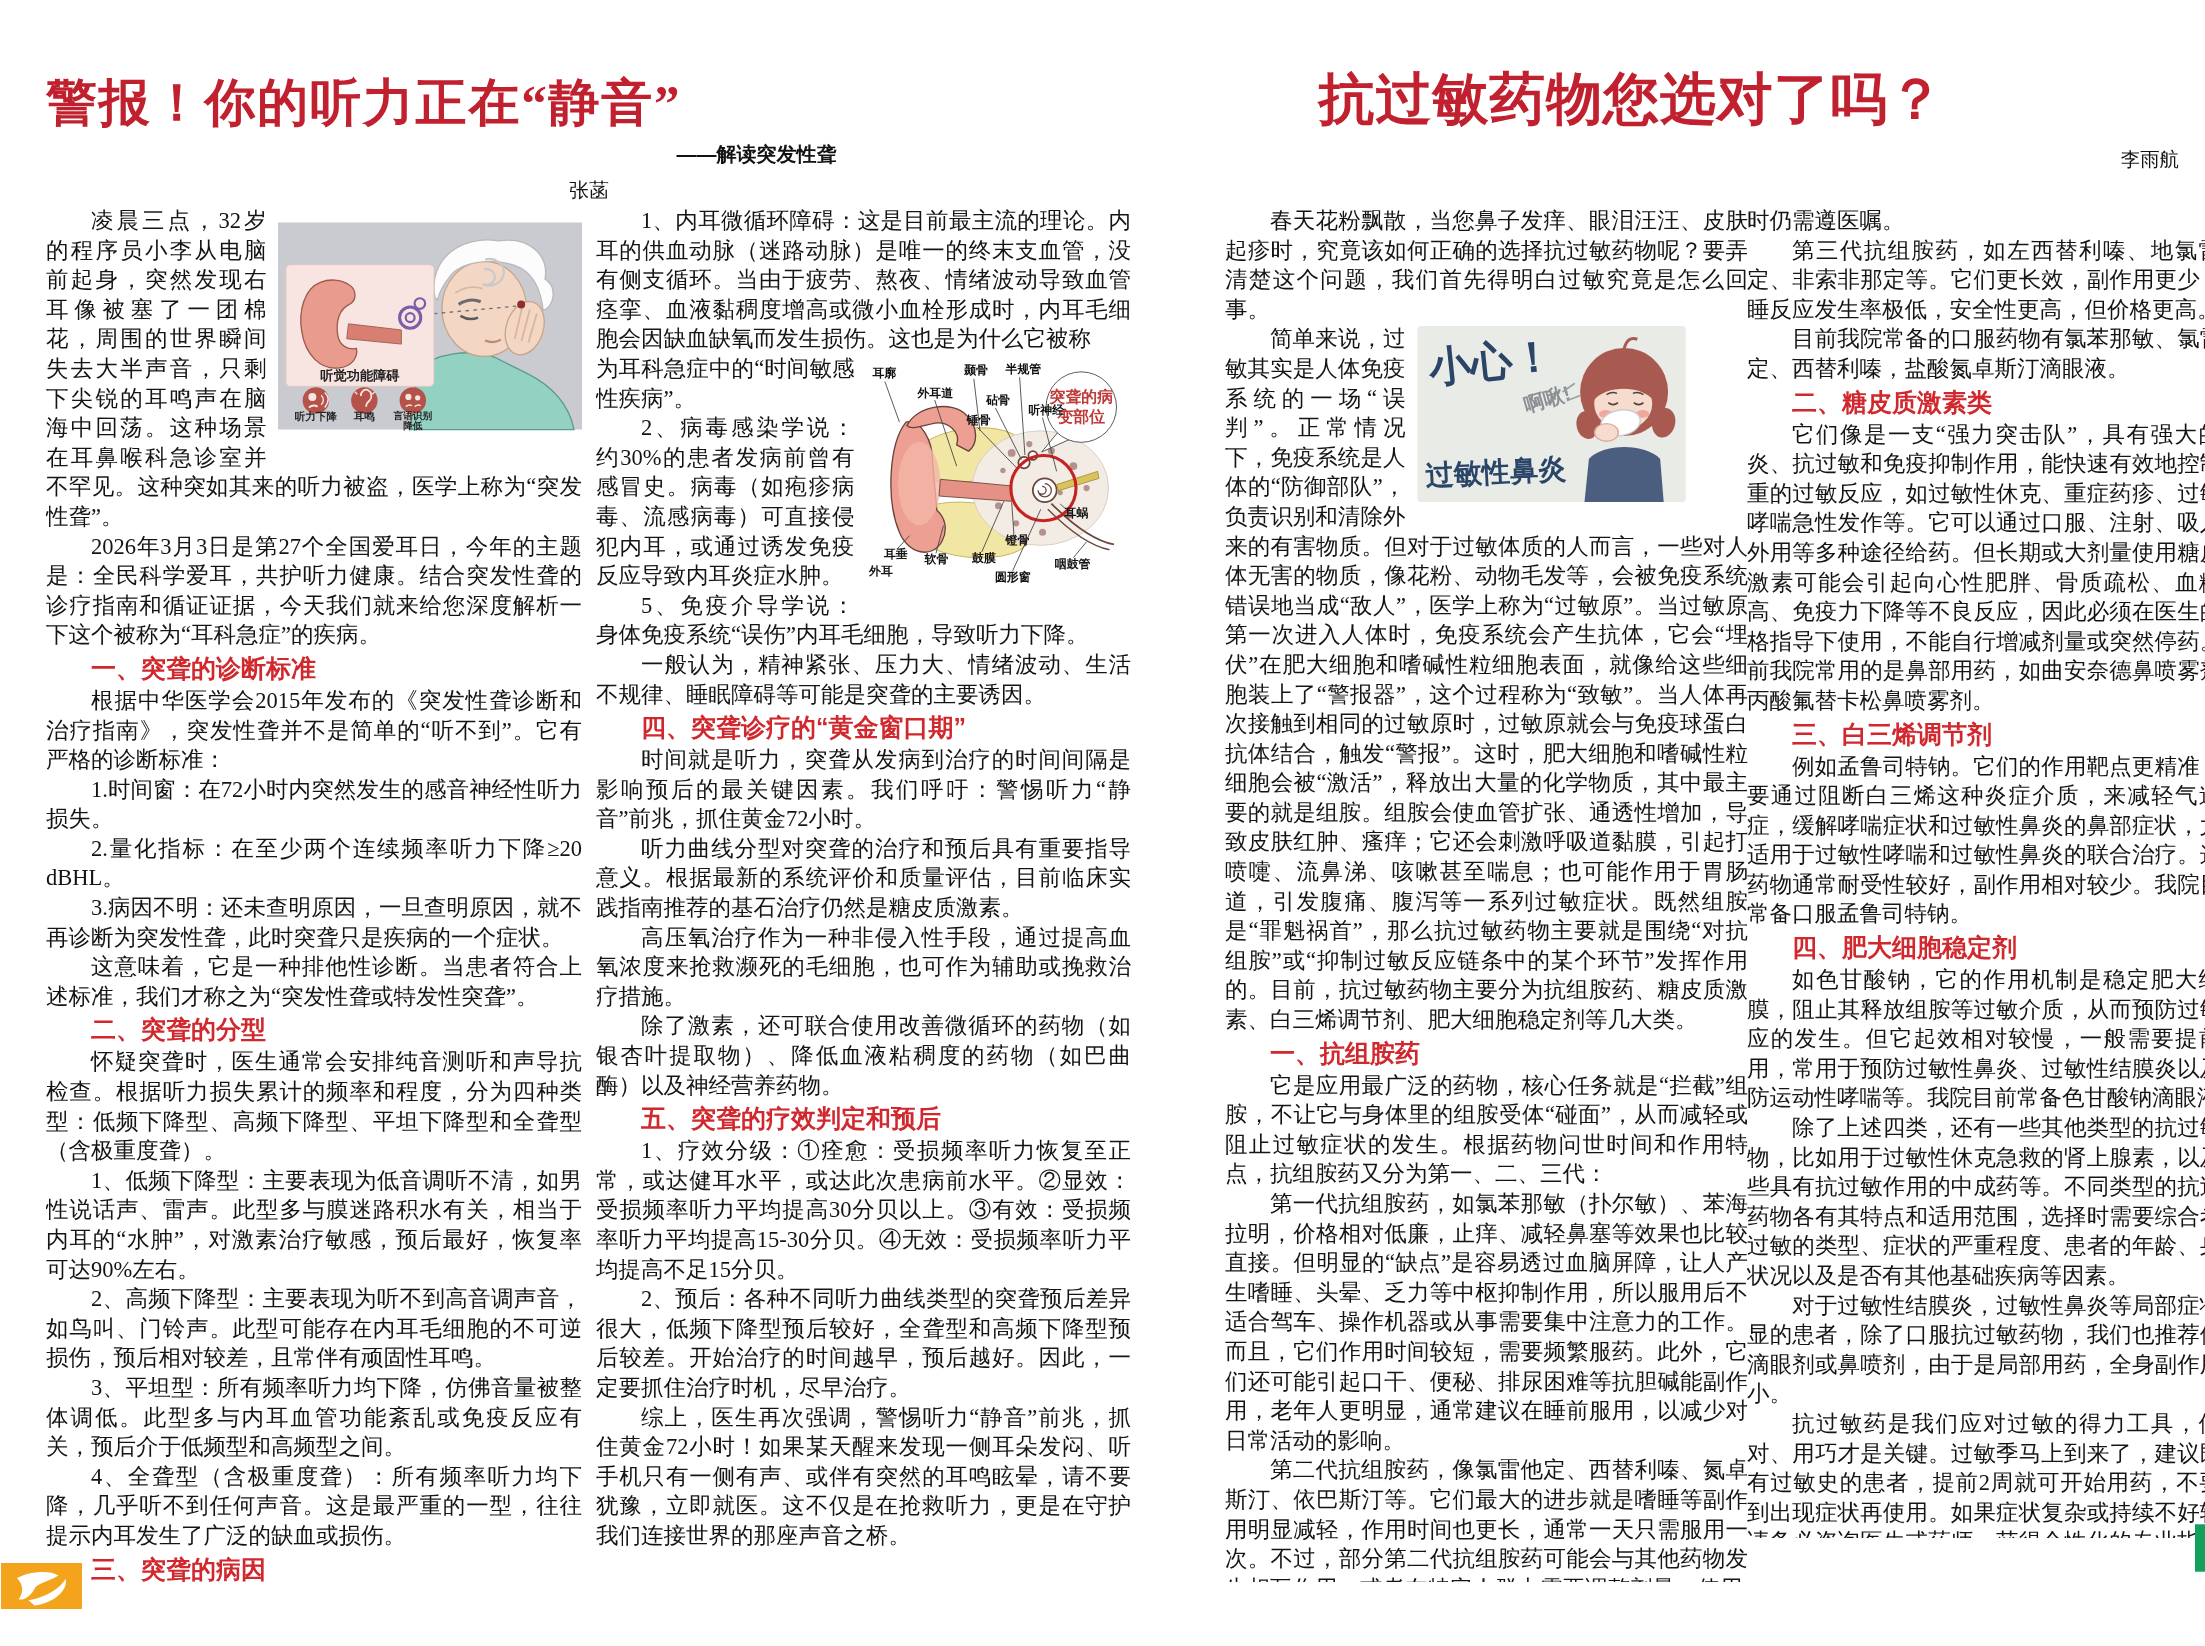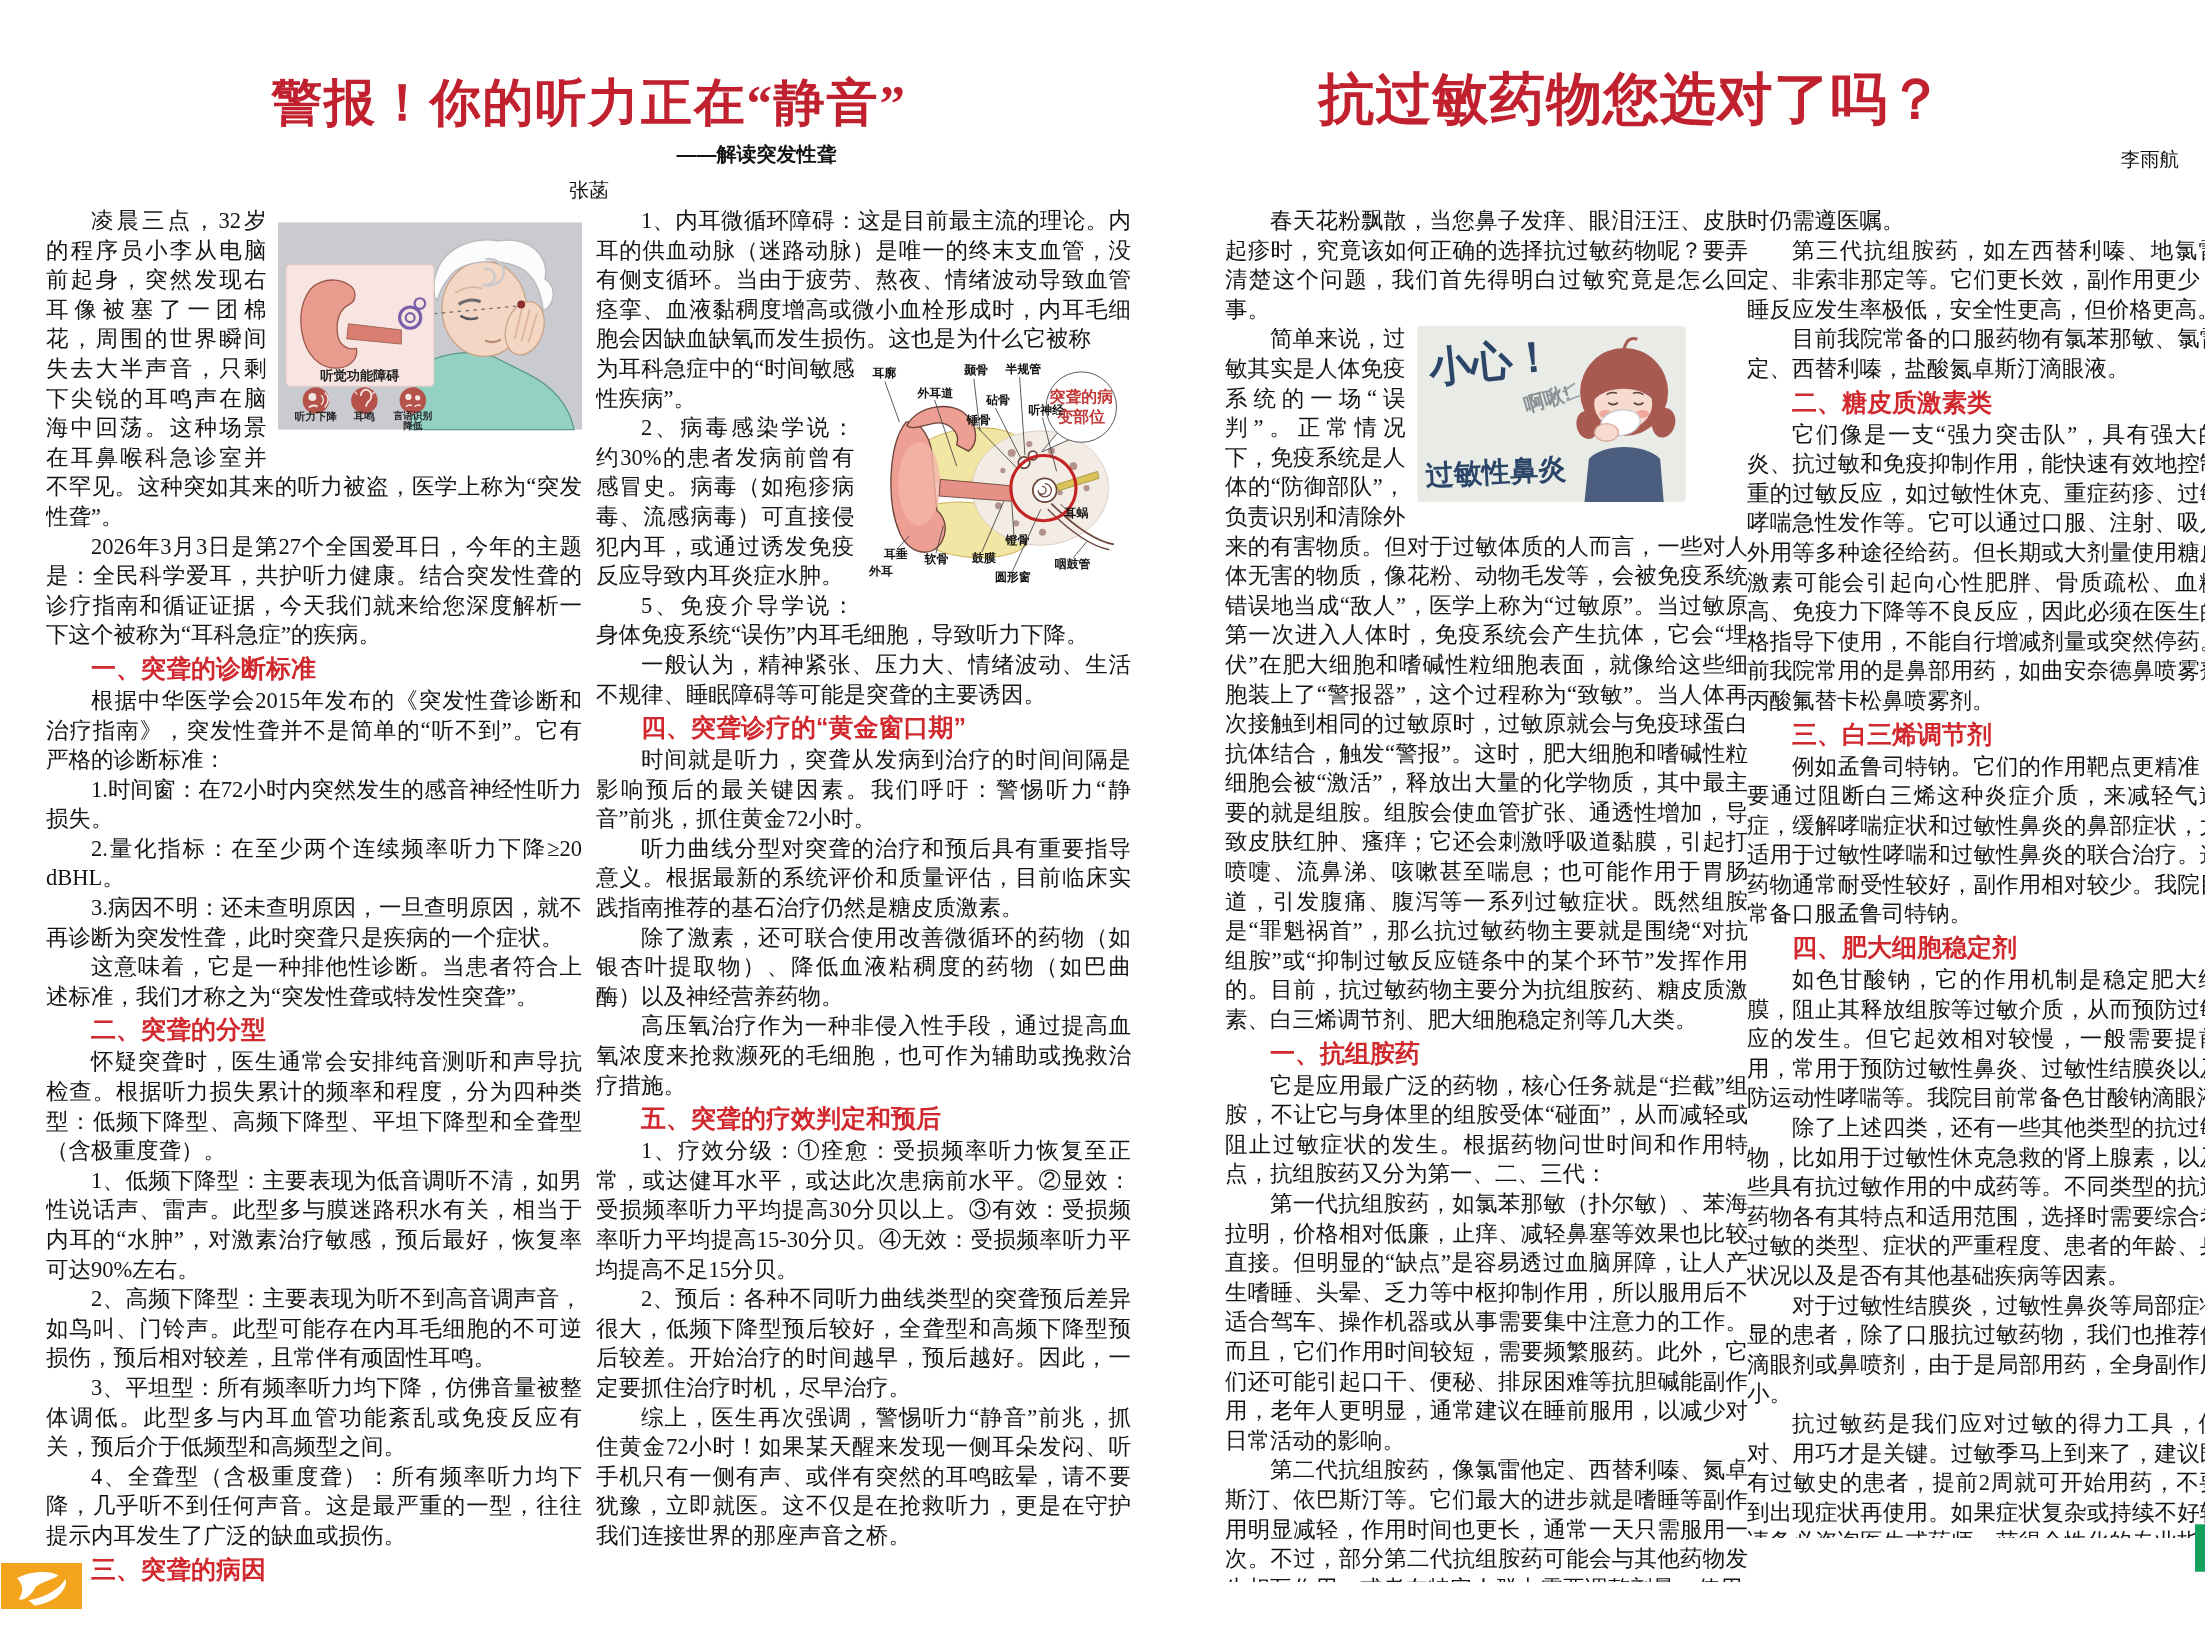--- a/index.html
+++ b/index.html
@@ -1,20 +1,20 @@
 <!DOCTYPE html>
 <html style="font-size:7px"><head>
 <meta charset="utf-8">
 <style>
   * { margin:0; padding:0; box-sizing:border-box; }
   html, body { width:2271px; height:1646px; background:#ffffff; }
   body { position:relative; font-family:"Liberation Serif", serif; color:#141414; overflow:hidden; }
 
   
-  .lt-title { position:absolute; left:46px; top:69px; width:1086px; text-align:center;
+  .lt-title { position:absolute; left:46px; top:69px; width:1086px; text-align:left;
               font-size:51px; font-weight:bold; color:#c1202e; letter-spacing:1.8px; }
   .lt-sub   { position:absolute; left:46px; top:141px; width:1086px; text-align:center; text-indent:335px;
               font-size:20px; font-weight:bold; color:#121212; font-family:"Liberation Sans", sans-serif; }
   .lt-author{ position:absolute; left:46px; top:177px; width:1086px; text-align:center; font-size:20px; }
   .rt-title { position:absolute; left:1109px; top:62px; width:1045px; text-align:center;
               font-size:56px; font-weight:bold; color:#c1202e; letter-spacing:0.9px; }
   .rt-author{ position:absolute; left:1134px; top:146px; width:1045px; text-align:right; font-size:19.4px; }
 
   
   .col { position:absolute; top:206px; overflow:hidden; text-align:justify; }
@@ -198,22 +198,22 @@
       </g>
     </svg>
   </figure>
     <p class="bp cont">为耳科急症中的“时间敏感性疾病”。</p>
     <p class="bp">2、病毒感染学说：约30%的患者发病前曾有感冒史。病毒（如疱疹病毒、流感病毒）可直接侵犯内耳，或通过诱发免疫反应导致内耳炎症水肿。</p>
     <p class="bp">5、免疫介导学说：身体免疫系统“误伤”内耳毛细胞，导致听力下降。</p>
     <p class="bp">一般认为，精神紧张、压力大、情绪波动、生活不规律、睡眠障碍等可能是突聋的主要诱因。</p>
     <h3 class="sec">四、突聋诊疗的“黄金窗口期”</h3>
     <p class="bp">时间就是听力，突聋从发病到治疗的时间间隔是影响预后的最关键因素。我们呼吁：警惕听力“静音”前兆，抓住黄金72小时。</p>
     <p class="bp">听力曲线分型对突聋的治疗和预后具有重要指导意义。根据最新的系统评价和质量评估，目前临床实践指南推荐的基石治疗仍然是糖皮质激素。</p>
+    <p class="bp">高压氧治疗作为一种非侵入性手段，通过提高血氧浓度来抢救濒死的毛细胞，也可作为辅助或挽救治疗措施。</p>
     <p class="bp">除了激素，还可联合使用改善微循环的药物（如银杏叶提取物）、降低血液粘稠度的药物（如巴曲酶）以及神经营养药物。</p>
-    <p class="bp">高压氧治疗作为一种非侵入性手段，通过提高血氧浓度来抢救濒死的毛细胞，也可作为辅助或挽救治疗措施。</p>
     <h3 class="sec">五、突聋的疗效判定和预后</h3>
     <p class="bp">1、疗效分级：①痊愈：受损频率听力恢复至正常，或达健耳水平，或达此次患病前水平。②显效：受损频率听力平均提高30分贝以上。③有效：受损频率听力平均提高15-30分贝。④无效：受损频率听力平均提高不足15分贝。</p>
     <p class="bp">2、预后：各种不同听力曲线类型的突聋预后差异很大，低频下降型预后较好，全聋型和高频下降型预后较差。开始治疗的时间越早，预后越好。因此，一定要抓住治疗时机，尽早治疗。</p>
     <p class="bp">综上，医生再次强调，警惕听力“静音”前兆，抓住黄金72小时！如果某天醒来发现一侧耳朵发闷、听手机只有一侧有声、或伴有突然的耳鸣眩晕，请不要犹豫，立即就医。这不仅是在抢救听力，更是在守护我们连接世界的那座声音之桥。</p>
   </div>
 <div class="col" id="col3">
     <p class="bp">春天花粉飘散，当您鼻子发痒、眼泪汪汪、皮肤起疹时，究竟该如何正确的选择抗过敏药物呢？要弄清楚这个问题，我们首先得明白过敏究竟是怎么回事。</p>
     <figure class="fig" id="fig-allergy">
     <svg viewBox="0 0 610 400">
       <rect width="610" height="400" rx="8" fill="#e8ebe6"></rect>

